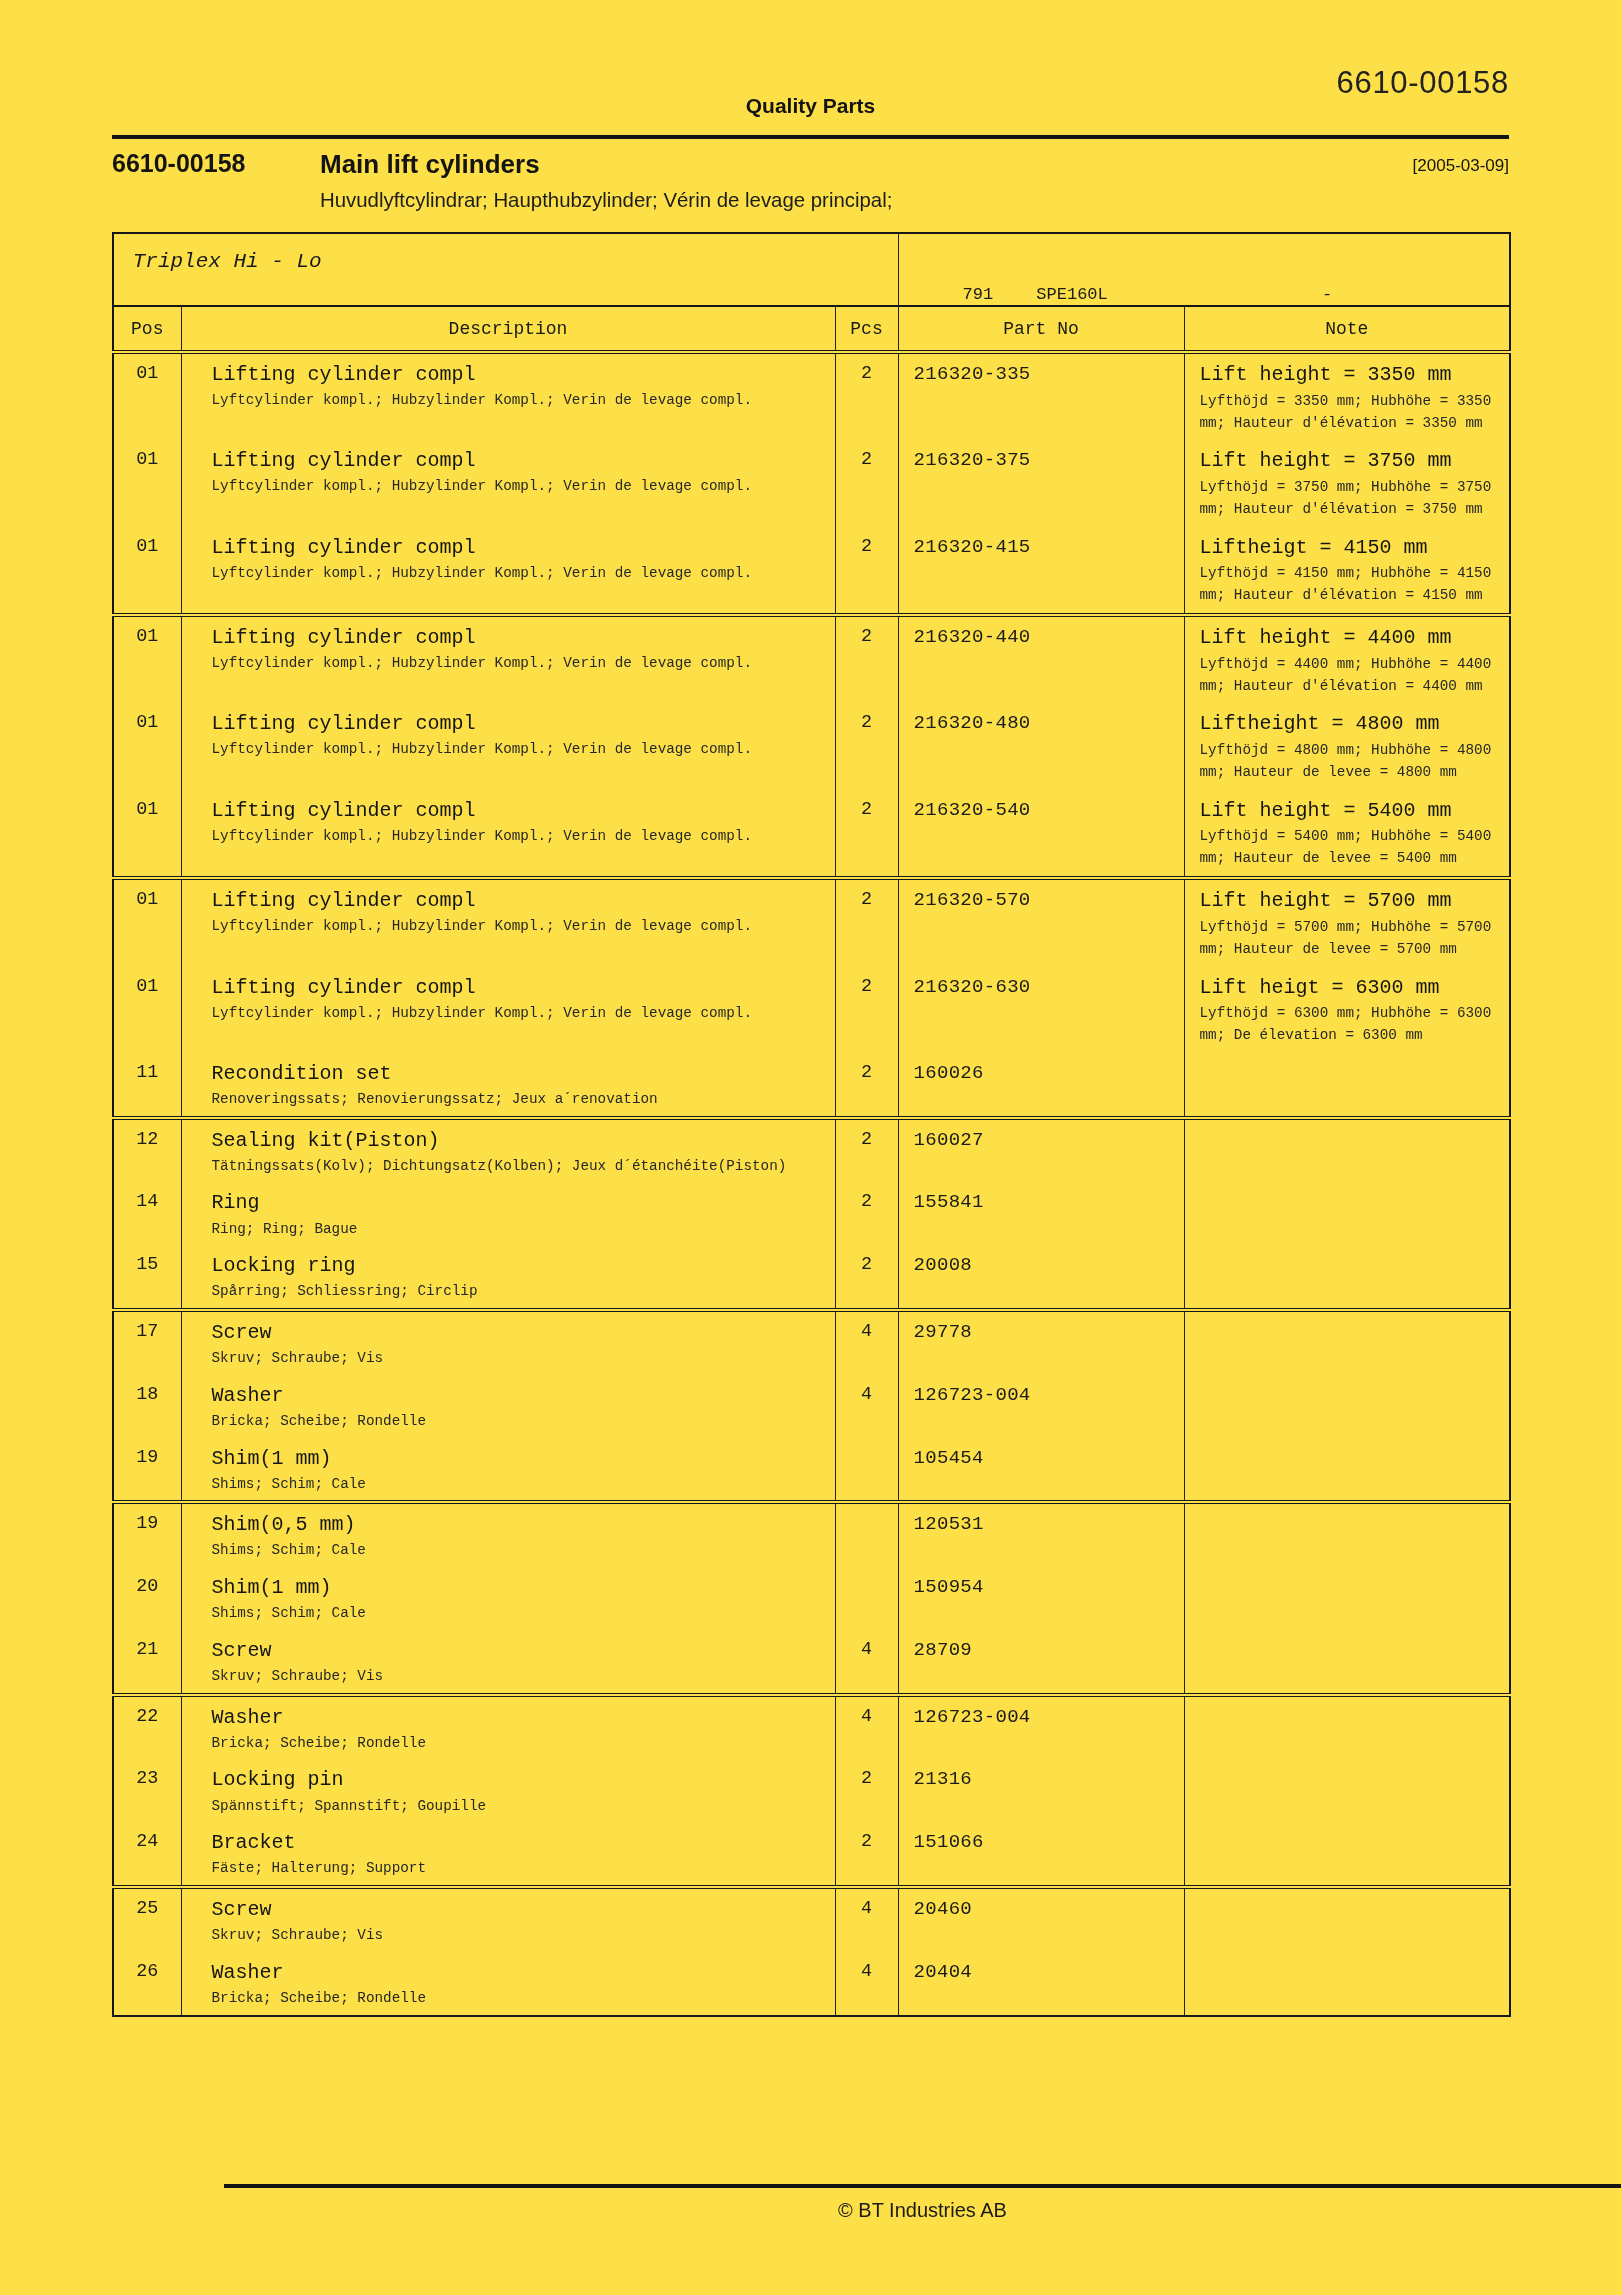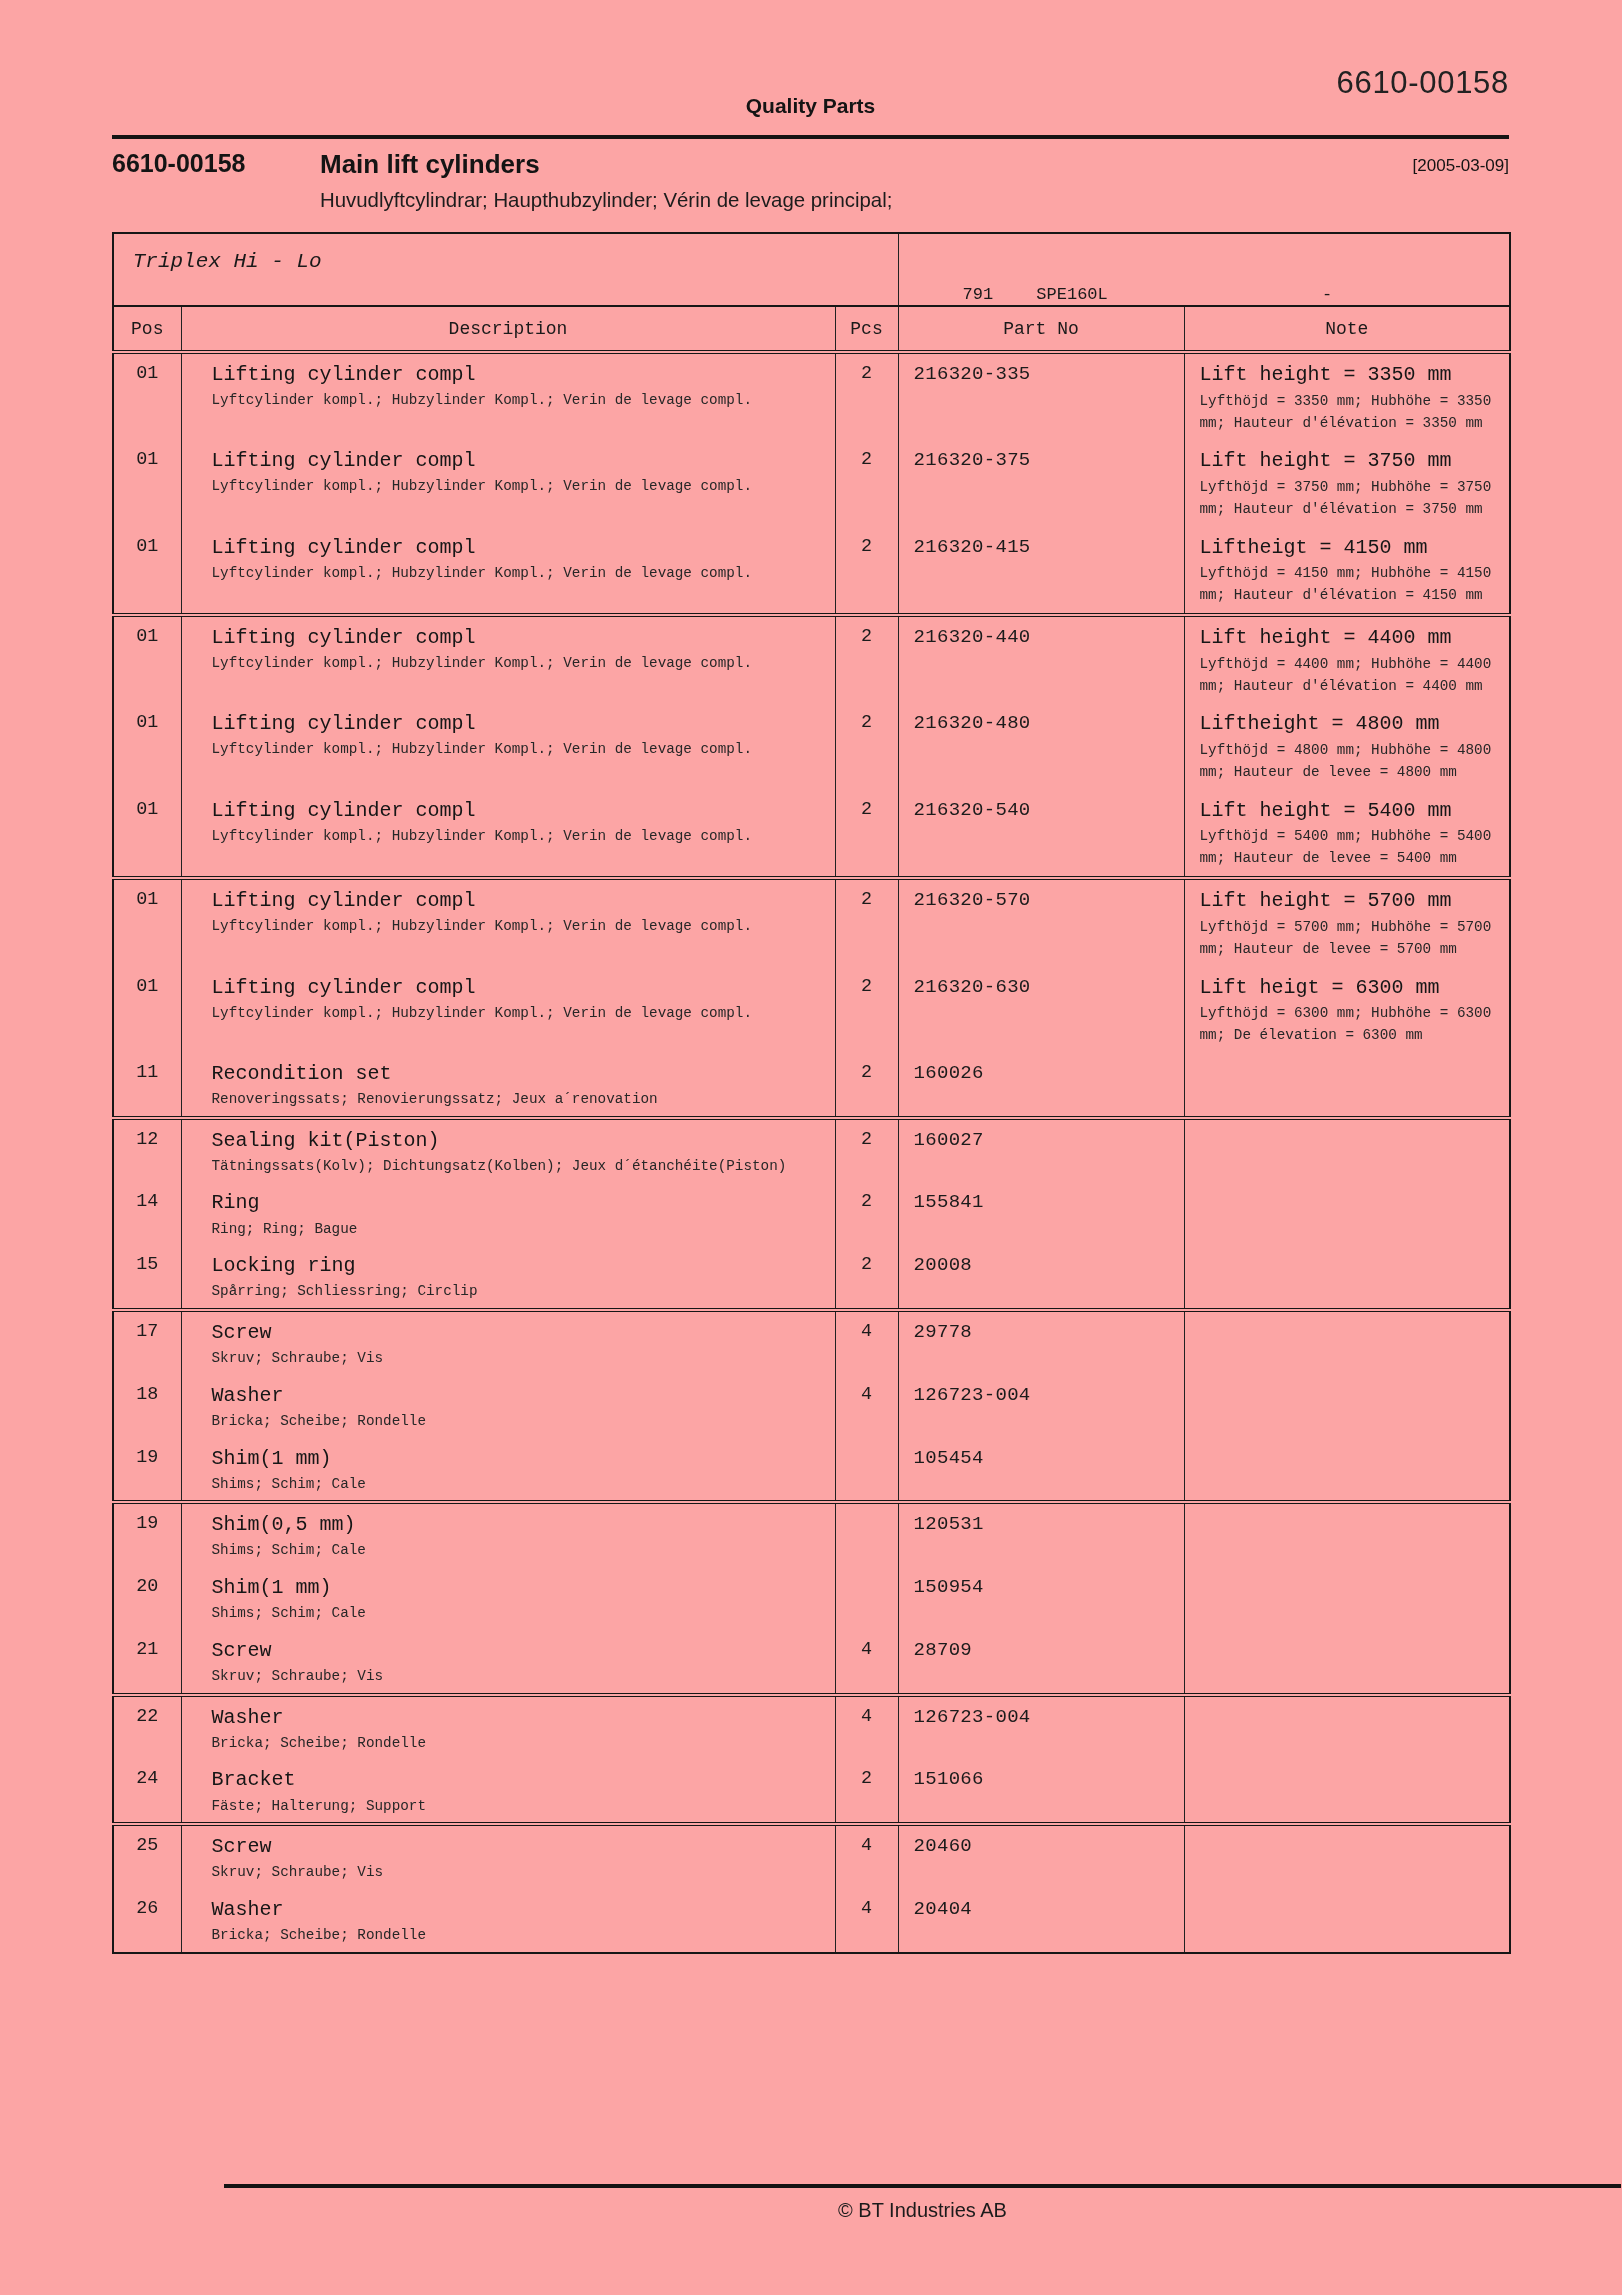--- a/index.html
+++ b/index.html
@@ -1,19 +1,19 @@
 <!DOCTYPE html>
 <html style="font-size:11px"><head>
 <meta charset="utf-8">
 <style>
   html,body{margin:0;padding:0;background:#888;}
   .page{
     position:relative;
     width:1622px;height:2295px;
-    background:#fca5a5;
+    background:#fde047;
     font-family:"Liberation Sans", sans-serif;
     color:#1b1b1b;
     overflow:hidden;
   }
   .content{position:absolute;left:112px;width:1397px;top:0;}
   
   .hdr-num{
     position:absolute;top:65px;right:0;
     font-size:31px;font-weight:400;letter-spacing:0.7px;color:#222;
   }
@@ -350,20 +350,30 @@
             <td class="cell-pos">22</td>
             <td class="cell-desc">
               <div class="desc-main">Washer</div>
               <div class="desc-sub">Bricka; Scheibe; Rondelle</div>
             </td>
             <td class="cell-pcs">4</td>
             <td class="cell-part">126723-004</td>
             <td class="cell-note"></td>
           </tr>
           <tr>
+            <td class="cell-pos">23</td>
+            <td class="cell-desc">
+              <div class="desc-main">Locking pin</div>
+              <div class="desc-sub">Spännstift; Spannstift; Goupille</div>
+            </td>
+            <td class="cell-pcs">2</td>
+            <td class="cell-part">21316</td>
+            <td class="cell-note"></td>
+          </tr>
+          <tr>
             <td class="cell-pos">24</td>
             <td class="cell-desc">
               <div class="desc-main">Bracket</div>
               <div class="desc-sub">Fäste; Halterung; Support</div>
             </td>
             <td class="cell-pcs">2</td>
             <td class="cell-part">151066</td>
             <td class="cell-note"></td>
           </tr>
         </tbody>

